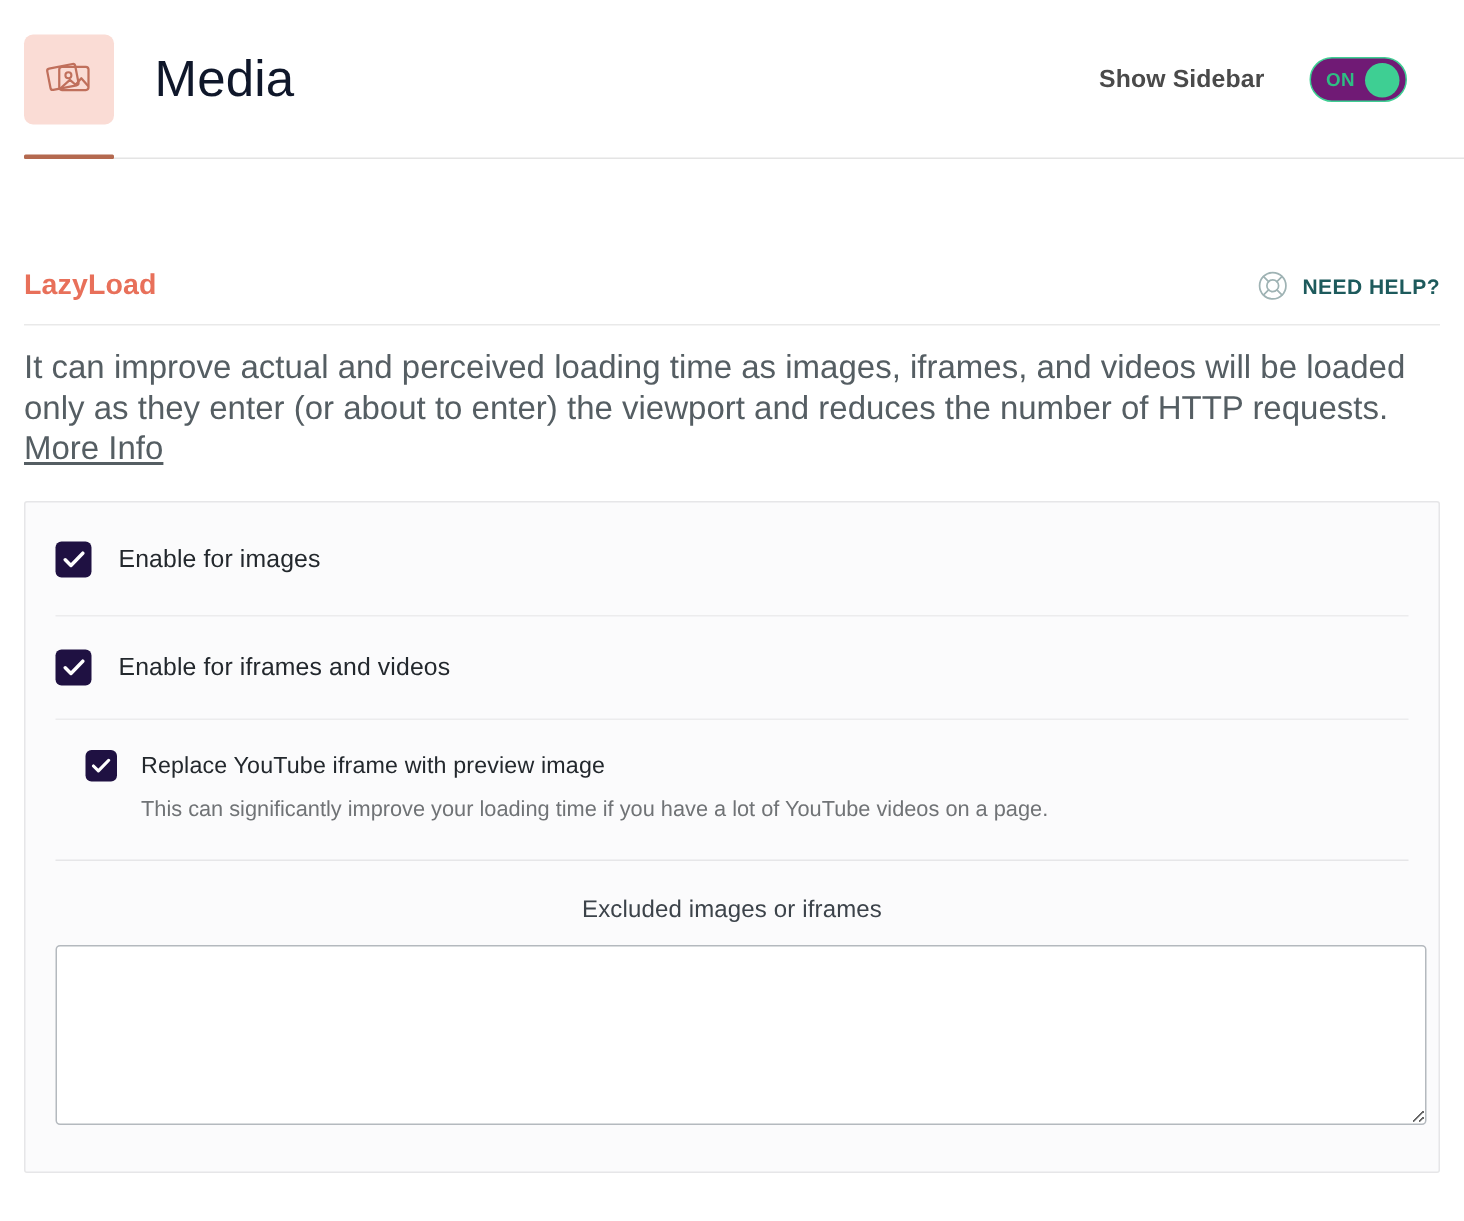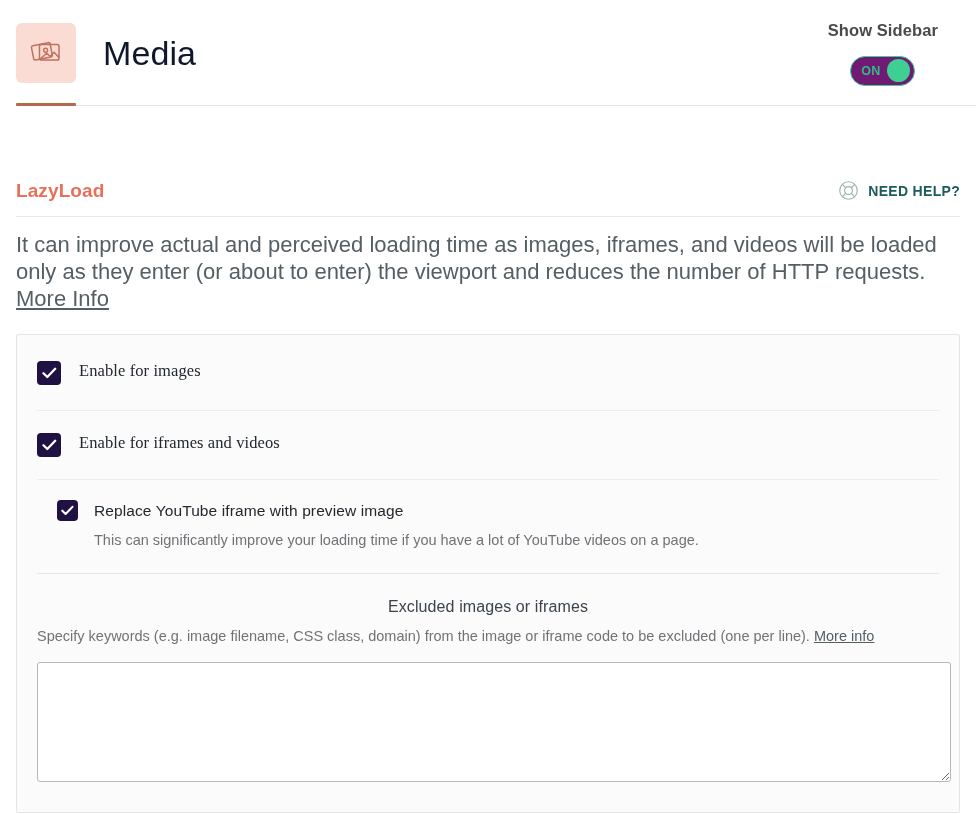--- a/index.html
+++ b/index.html
@@ -46,23 +46,22 @@
     font-weight: 400;
     color: #0f172a;
     margin-left: 27px;
     letter-spacing: .1px;
   }
 
   .header-right {
     margin-left: auto;
     display: flex;
     align-items: center;
-    gap: 16px;
+    gap: 30px;
     padding-right: 22px;
-    flex-direction: column;
   }
   .sidebar-label {
     font-size: 16.5px;
     font-weight: 600;
     color: #4a4a4a;
     letter-spacing: .1px;
   }
   .toggle {
     width: 65px;
     height: 30px;
@@ -163,23 +162,22 @@
   .panel {
     margin-top: 22px;
     border: 1px solid #e6e6e8;
     background: #fbfbfc;
     border-radius: 2px;
     box-sizing: border-box;
   }
 
   .row {
     display: flex;
-    align-items: flex-start;
+    align-items: center;
     padding: 22px 20px 22px 20px;
-    font-family: Liberation Serif, serif;
   }
   .row.first { padding-top: 26px; padding-bottom: 25px; }
 
   .divider {
     height: 1px;
     background: #ececed;
     margin: 0 20px;
   }
   .divider.strong { background: #e6e6e8; }
 
@@ -350,21 +348,17 @@
         </span>
         <span class="nested-label">Replace YouTube iframe with preview image</span>
       </div>
       <div class="nested-desc">This can significantly improve your loading time if you have a lot of YouTube videos on a page.</div>
     </div>
 
     <div class="divider strong"></div>
 
     <div class="excluded">
       <div class="excluded-title">Excluded images or iframes</div>
-      <div class="excluded-desc">
-        <span>Specify keywords (e.g. image filename, CSS class, domain) from the image or iframe code to be excluded (one per line).</span>
-        <span class="inline-link">More info</span>
-      </div>
       <textarea class="excluded-textarea" placeholder="" style=""></textarea>
     </div>
 
   </div>
 </div>
 
 </body></html>

